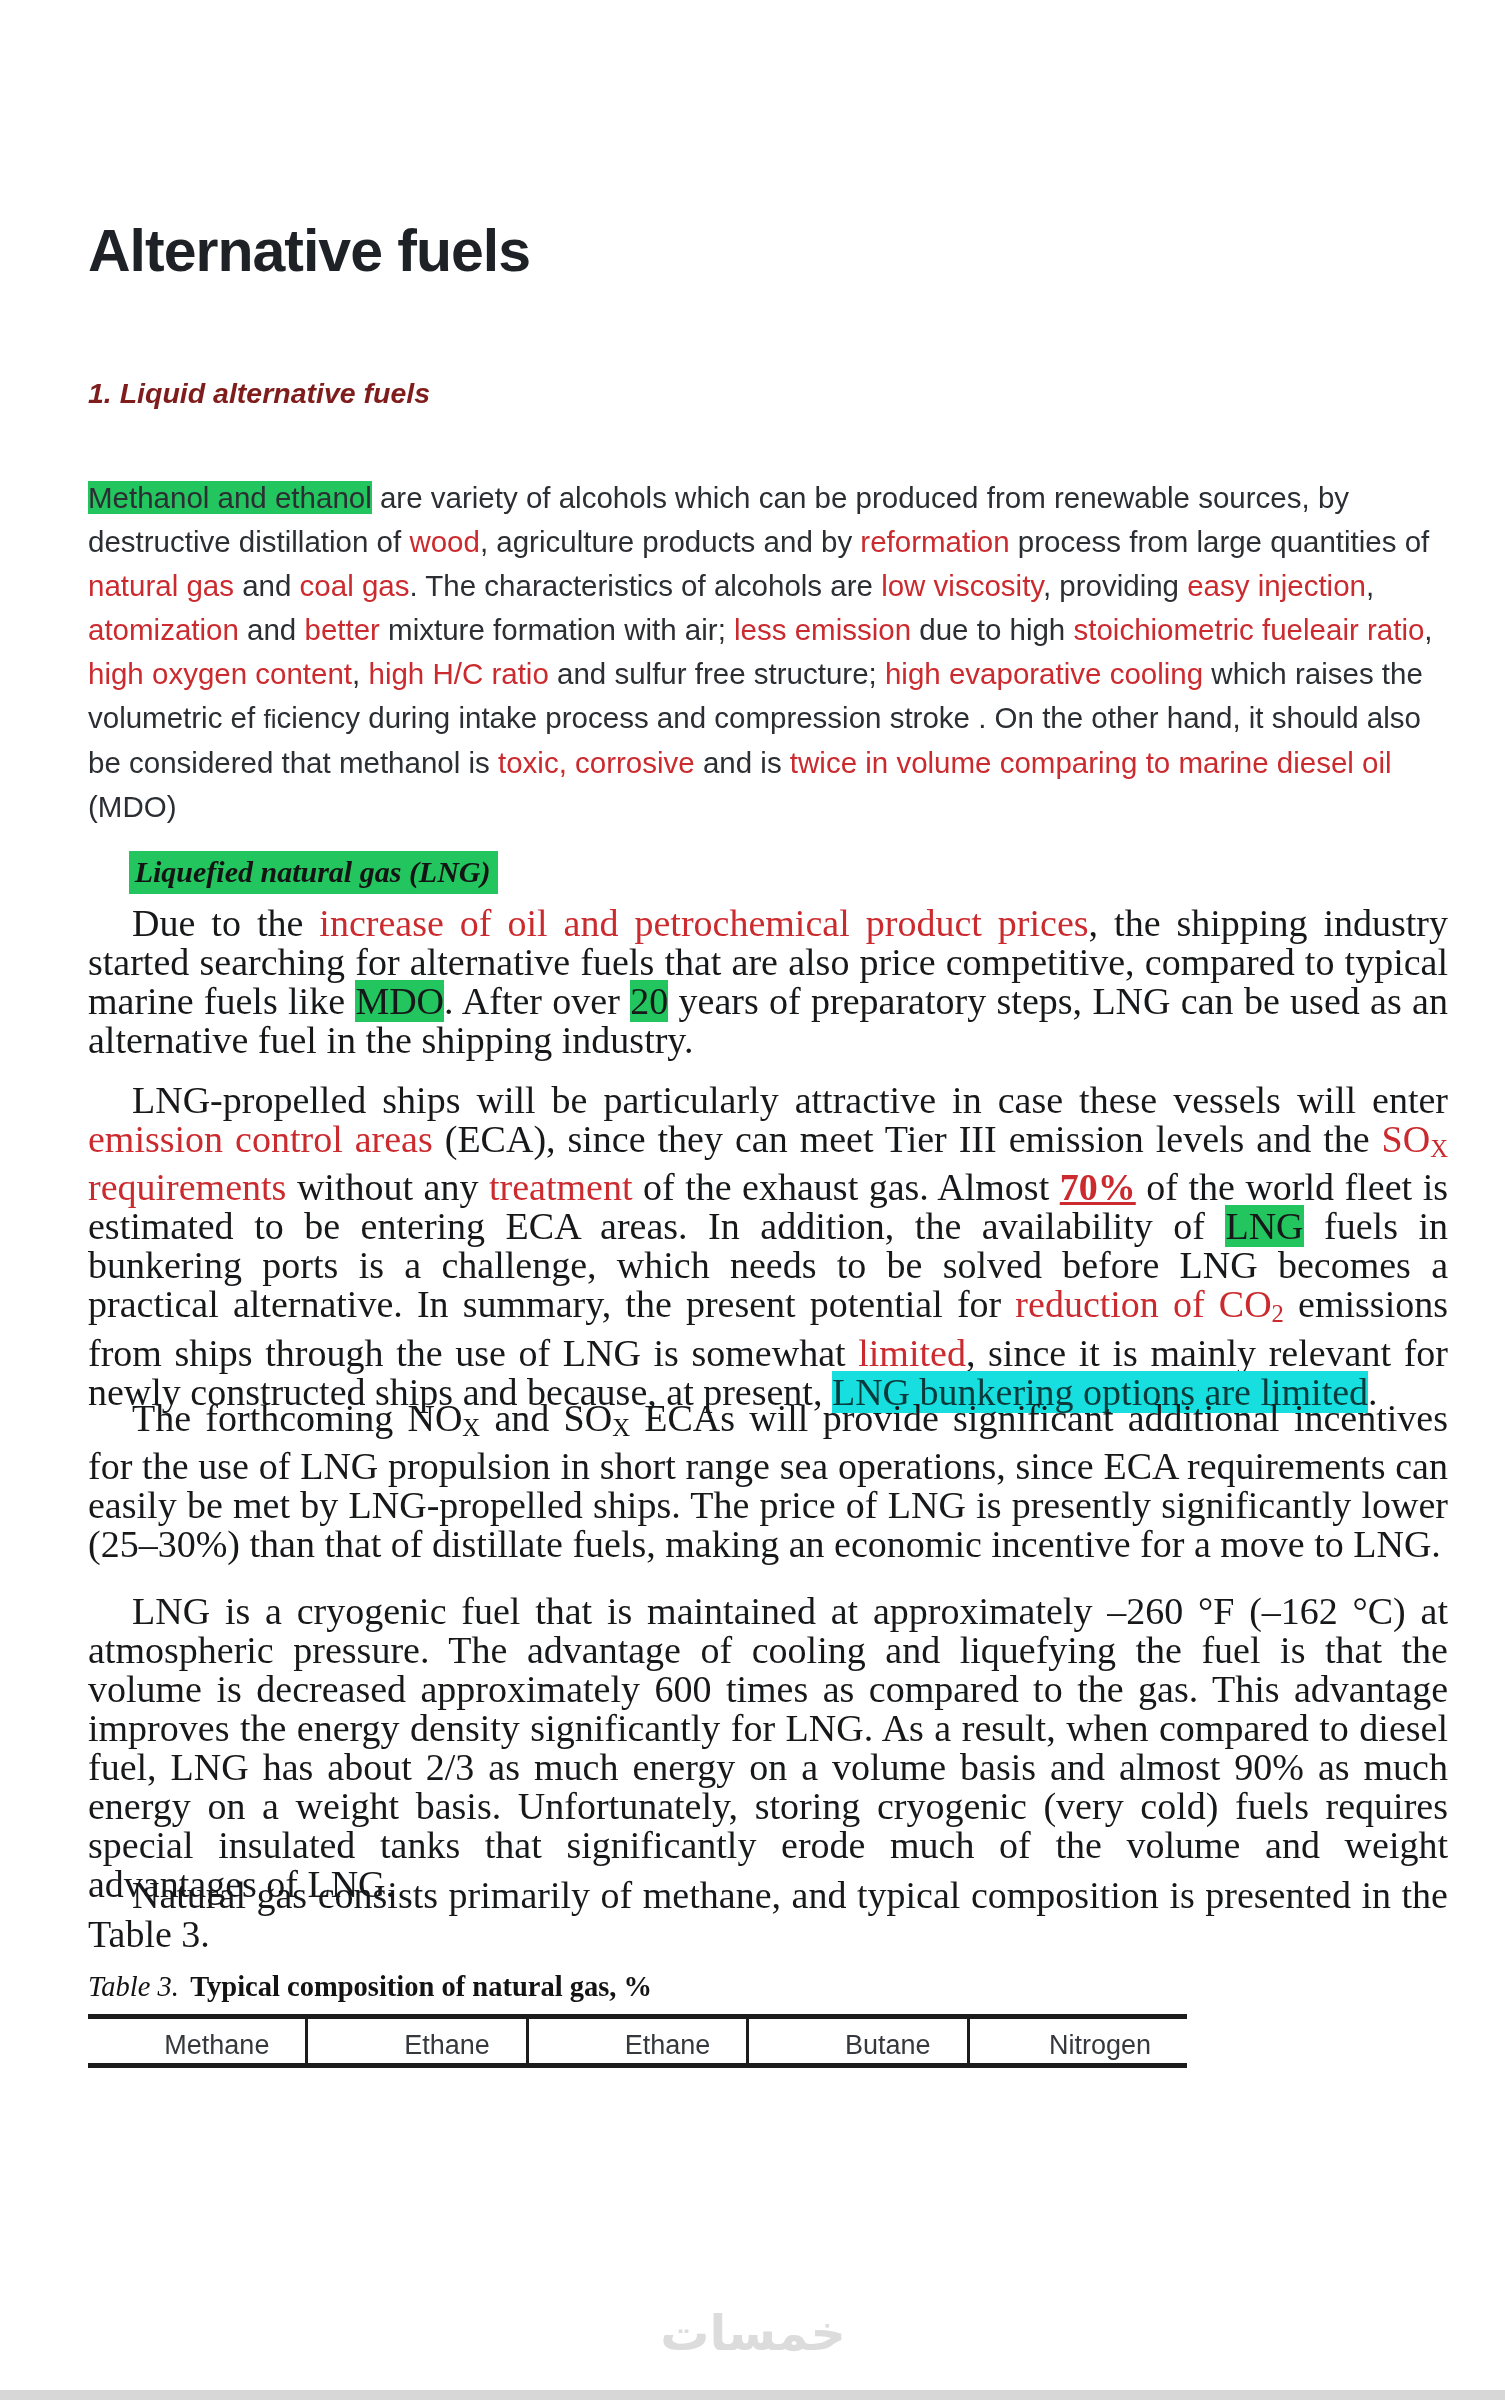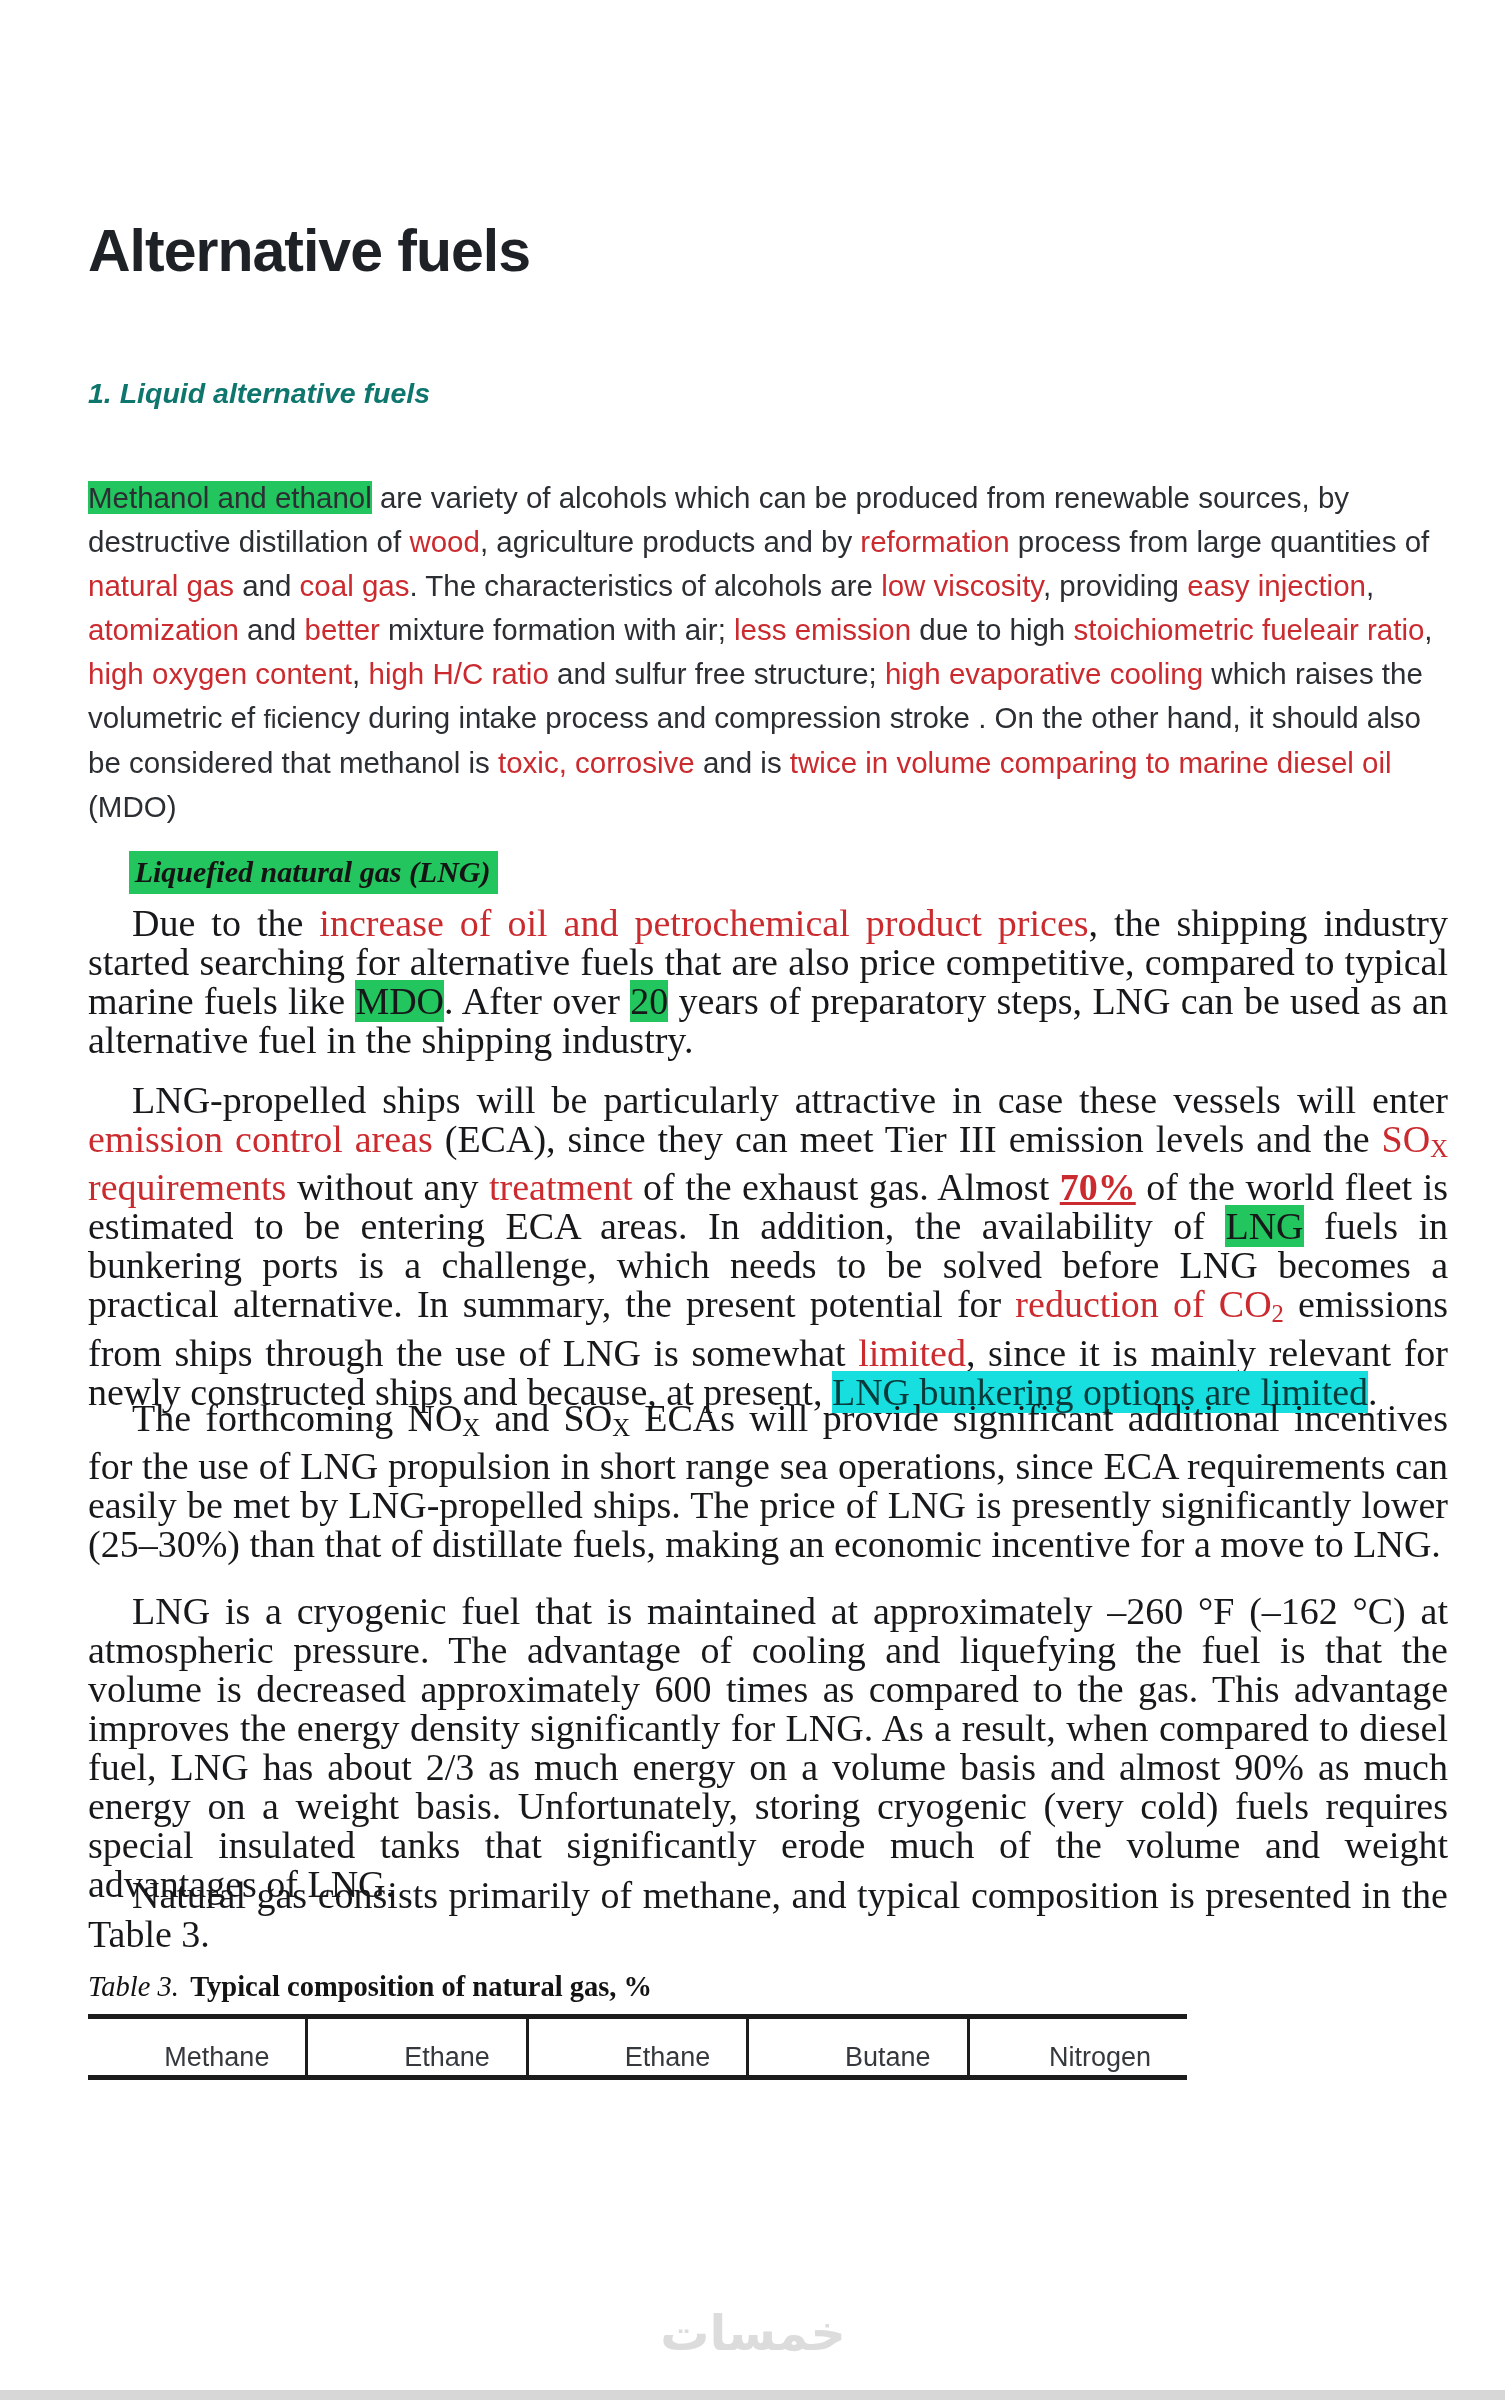--- a/index.html
+++ b/index.html
@@ -12,21 +12,21 @@
 
   
   .title {
     left:88px; top:217px;
     font-family:"Liberation Sans", sans-serif;
     font-size:59px; font-weight:700; color:#1e2227; letter-spacing:-1px;
   }
   .section-heading {
     left:88px; top:377px;
     font-family:"Liberation Sans", sans-serif;
-    font-style:italic; font-weight:700; font-size:28.5px; color:#0f766e;
+    font-style:italic; font-weight:700; font-size:28.5px; color:#7f1d1d;
   }
 
   
   .p-sans {
     left:88px; top:476px; width:1358px;
     font-family:"Liberation Sans", sans-serif;
     font-size:29.5px; line-height:44px; color:#2b2e33; text-align:left;
   }
   .p-serif {
     left:88px; width:1360px;
@@ -54,21 +54,21 @@
   .mono { font-family:Liberation Sans, sans-serif; font-size:0.88em; }
 
   
   .tbl-caption { left:88px; top:1971px; font-family:"Liberation Serif", serif;
     font-size:28.5px; color:#131313; }
   .tbl-caption .cap-label { font-style:italic; margin-right:11.4px; }
   .tbl-caption .cap-text  { font-weight:700; }
 
   .gas-table { left:88px; top:2014px; width:1099px; }
   .rule { height:4.8px; background:#1c1c1c; }
-  .hdr-row { display:flex; height:56px; align-items:center; }
+  .hdr-row { display:flex; height:44px; align-items:center; }
   .hdr-cell {
     flex:1; height:100%; display:flex; align-items:flex-end; justify-content:flex-end;
     padding:0 36px 1.9px 0;
     font-family:"Liberation Sans", sans-serif; font-size:27px; color:#35383c;
     border-left:3.8px solid #1c1c1c;
   }
   .hdr-cell:first-child { border-left:none; }
   .val-row { display:flex; height:49px; align-items:center; }
   .val-cell { flex:1; text-align:center; font-family:"Liberation Serif", serif;
     font-size:29.5px; color:#1b1c1e; }

